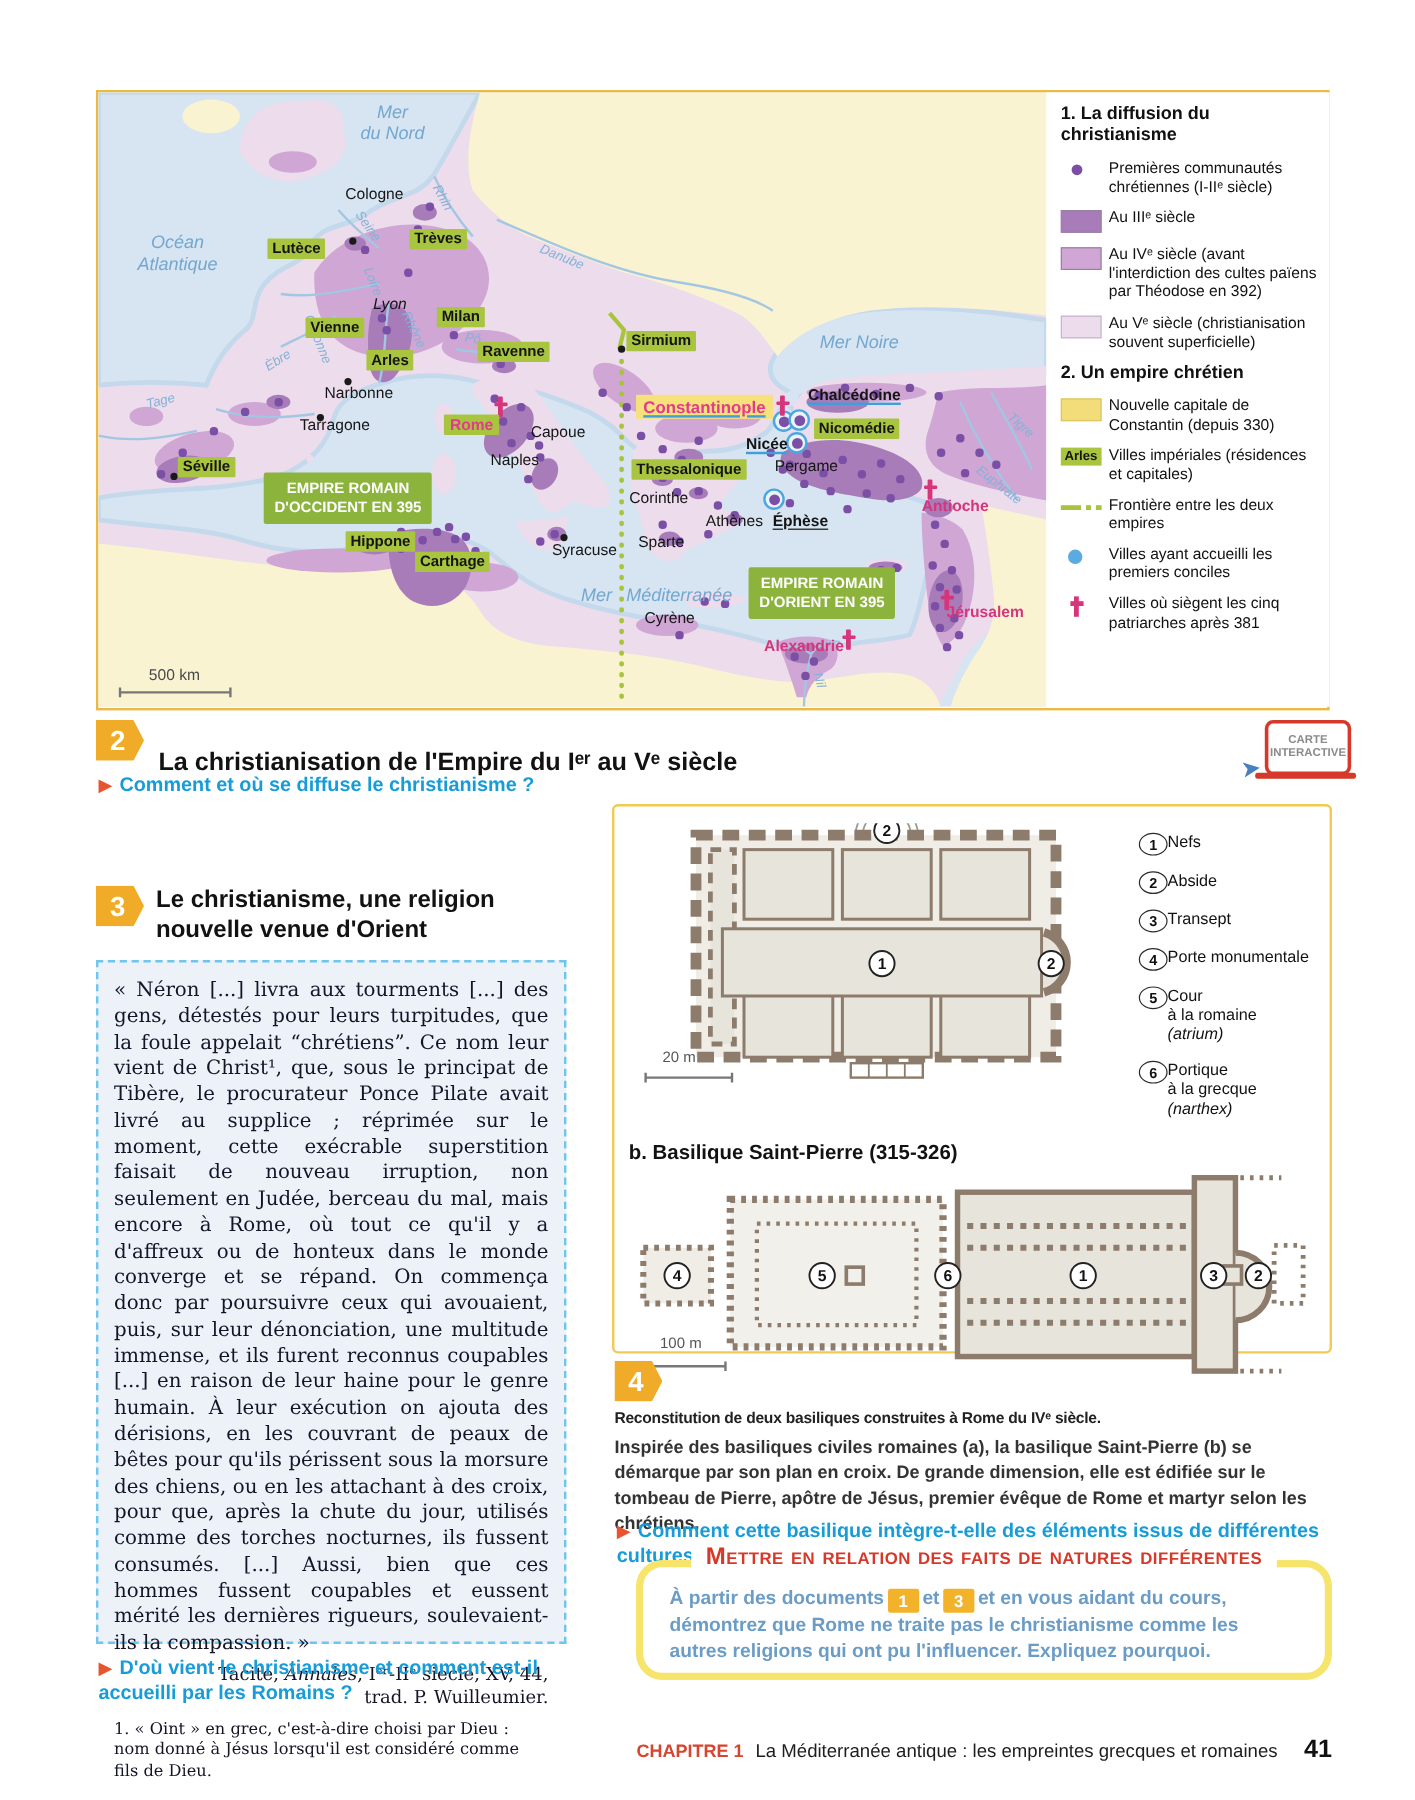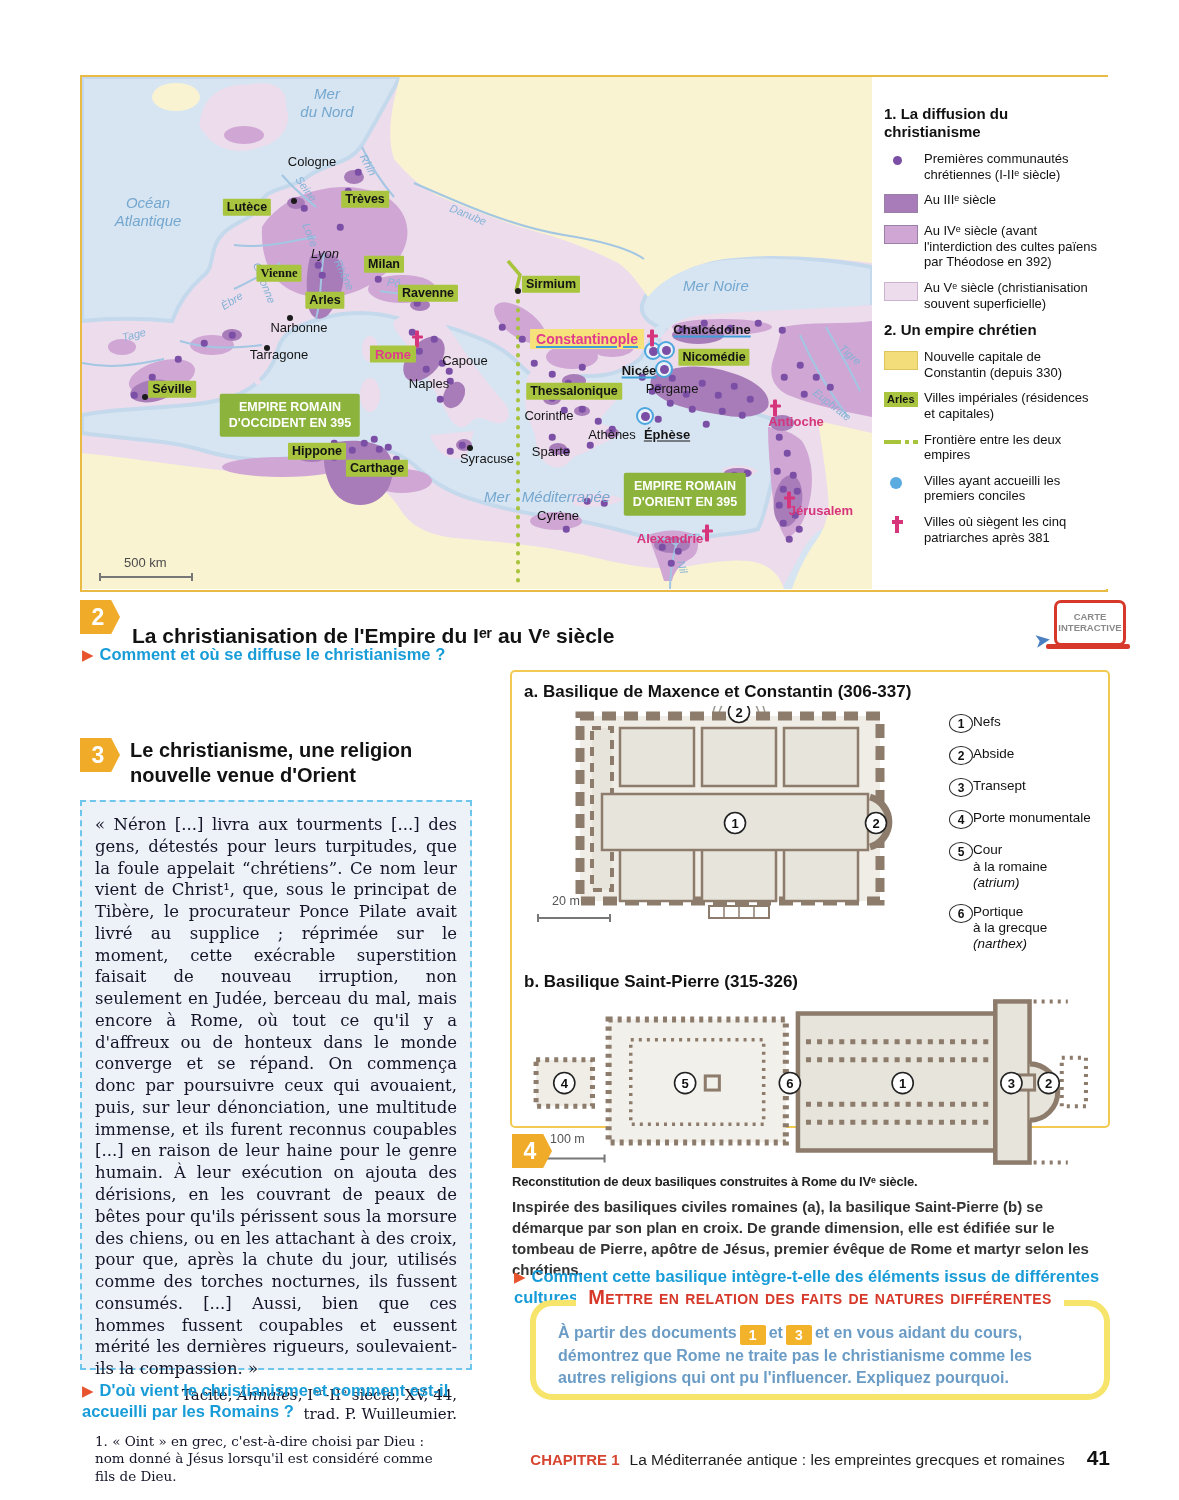--- a/index.html
+++ b/index.html
@@ -28,21 +28,21 @@
   .mcross::before{content:"";position:absolute;left:50%;top:0;width:3.5px;height:17px;margin-left:-1.75px;background:var(--pink);border-radius:1px}
   .mcross::after{content:"";position:absolute;left:1.5px;top:4.5px;width:11px;height:3.5px;background:var(--pink);border-radius:1px}
   .ring{position:absolute;width:14px;height:14px;border:2.5px solid #4da6dd;border-radius:50%;transform:translate(-50%,-50%);z-index:3;background:#eaf3fb}
   .ring::after{content:"";position:absolute;inset:2.5px;background:#7b4fa5;border-radius:50%}
   .sealabel{position:absolute;transform:translate(-50%,-50%);font:italic 15px/1.2 var(--sans);color:#74a7cf;text-align:center;white-space:pre-line;z-index:2}
   .riverlabel{position:absolute;font:italic 11px/1 var(--sans);color:#84b2d6;z-index:2}
   .empbox{position:absolute;transform:translate(-50%,-50%);background:var(--dgreen);color:#fff;font:700 12.5px/1.3 var(--sans);padding:5px 9px;text-align:center;white-space:pre-line;border-radius:2px;z-index:5}
   .mapscale{position:absolute;font:13px var(--sans);color:#4a4a4a;z-index:3}
 
   
-  #legend{position:absolute;left:790px;top:0;width:236px;height:512px;box-sizing:border-box;padding:24px 10px 0 12px;background:#fff}
+  #legend{position:absolute;left:790px;top:0;width:236px;height:512px;box-sizing:border-box;padding:5px 10px 0 12px;background:#fff}
   .leg-title{font:700 15px/1.2 var(--sans);color:#111;margin:4px 0 10px}
   .leg-item{display:flex;align-items:flex-start;margin-bottom:10px}
   .leg-sw{width:40px;flex:0 0 40px;display:flex;justify-content:flex-start;padding-top:2px}
   .leg-label{font:13px/1.2 var(--sans);color:#111}
   .sw-box{width:32px;height:17px;border:1px solid #9a7fa6}
   .sw-dot{width:9px;height:9px;border-radius:50%;background:#7b4fa5;margin:3px 0 0 9px}
   .sw-cap{width:32px;height:17px;background:#f2dd7a;border:1px solid #ddc55e}
   .sw-arles{font:700 11px/1 var(--sans);background:var(--green);padding:2px 3px;color:#141414}
   .sw-front{width:34px;height:4px;margin-top:6px;background:linear-gradient(90deg,#a8c43c 0 17px,transparent 17px 21px,#a8c43c 21px 25px,transparent 25px 29px,#a8c43c 29px 34px)}
   .sw-concile{width:12px;height:12px;border-radius:50%;background:#5aabdf;margin-left:6px;margin-top:2px}
@@ -287,21 +287,21 @@
         <div class="cdot" style="left: 589px; top: 486px;"></div>
         <div class="cdot" style="left: 276px; top: 95px;"></div>
         <div class="city plain" style="left: 230px; top: 84px;">Cologne</div>
         <div class="cdot" style="left: 266px; top: 114px;"></div>
         <div class="city imp" style="left: 283px; top: 122px;">Trèves</div>
         <div class="bdot" style="left: 212px; top: 124px;"></div>
         <div class="city imp" style="left: 165px; top: 130px;">Lutèce</div>
         <div class="cdot" style="left: 236px; top: 188px;"></div>
         <div class="city plain" style="left: 243px; top: 176px; font-style: italic;">Lyon</div>
         <div class="cdot" style="left: 240px; top: 198px;"></div>
-        <div class="city imp" style="left: 197px; top: 196px; font-family: Liberation Serif, serif;">Vienne</div>
+        <div class="city imp" style="left: 197px; top: 196px;">Vienne</div>
         <div class="cdot" style="left: 296px; top: 202px;"></div>
         <div class="city imp" style="left: 302px; top: 187px;">Milan</div>
         <div class="cdot" style="left: 335px; top: 226px;"></div>
         <div class="city imp" style="left: 346px; top: 216px;">Ravenne</div>
         <div class="bdot" style="left: 228px; top: 227px;"></div>
         <div class="city imp" style="left: 243px; top: 223px;">Arles</div>
         <div class="bdot" style="left: 208px; top: 241px;"></div>
         <div class="city plain" style="left: 217px; top: 250px;">Narbonne</div>
         <div class="bdot" style="left: 185px; top: 271px;"></div>
         <div class="city plain" style="left: 197px; top: 277px;">Tarragone</div>
@@ -450,21 +450,20 @@
       <span>Tacite, </span><i>Annales</i><span>, Iᵉʳ-IIᵉ siècle, XV, 44,</span><br>
       <span>trad. P. Wuilleumier.</span>
     </div>
     <div id="quote-note">1. « Oint » en grec, c'est-à-dire choisi par Dieu : nom donné à Jésus lorsqu'il est considéré comme fils de Dieu.</div>
   </div>
   <div class="question" style="left:82px;top:1380px;width:400px">
     <span class="tri">▶</span><span>D'où vient le christianisme et comment est-il accueilli par les Romains ?</span>
   </div>
 
   <div id="docbox">
-    <div class="plan-title">a. Basilique de Maxence et Constantin (306-337)</div>
     <div id="plan-a-row">
       <div id="plan-a-wrap">
         <svg id="plan-a-svg" width="425" height="228" viewBox="0 0 425 228">
           <path d="M189,10 a26,26 0 0 1 52,0" fill="none" stroke="#9a9a93" stroke-width="1.5"></path>
           <path d="M195,10 a20,20 0 0 1 40,0" fill="none" stroke="#9a9a93" stroke-width="1.5"></path>
           <rect x="56" y="10" width="300" height="185" fill="#efede6" stroke="#8d7c6c" stroke-width="9" stroke-dasharray="14 8"></rect>
           <rect x="68" y="22" width="20" height="162" fill="#e7e4dc" stroke="#8d7c6c" stroke-width="4" stroke-dasharray="9 7"></rect>
           <r ect=""></r>
             <rect x="96" y="22" width="74" height="58" fill="#e7e4dc" stroke="#8d7c6c" stroke-width="2.5"></rect>
           <rect x="178" y="22" width="74" height="58" fill="#e7e4dc" stroke="#8d7c6c" stroke-width="2.5"></rect>

